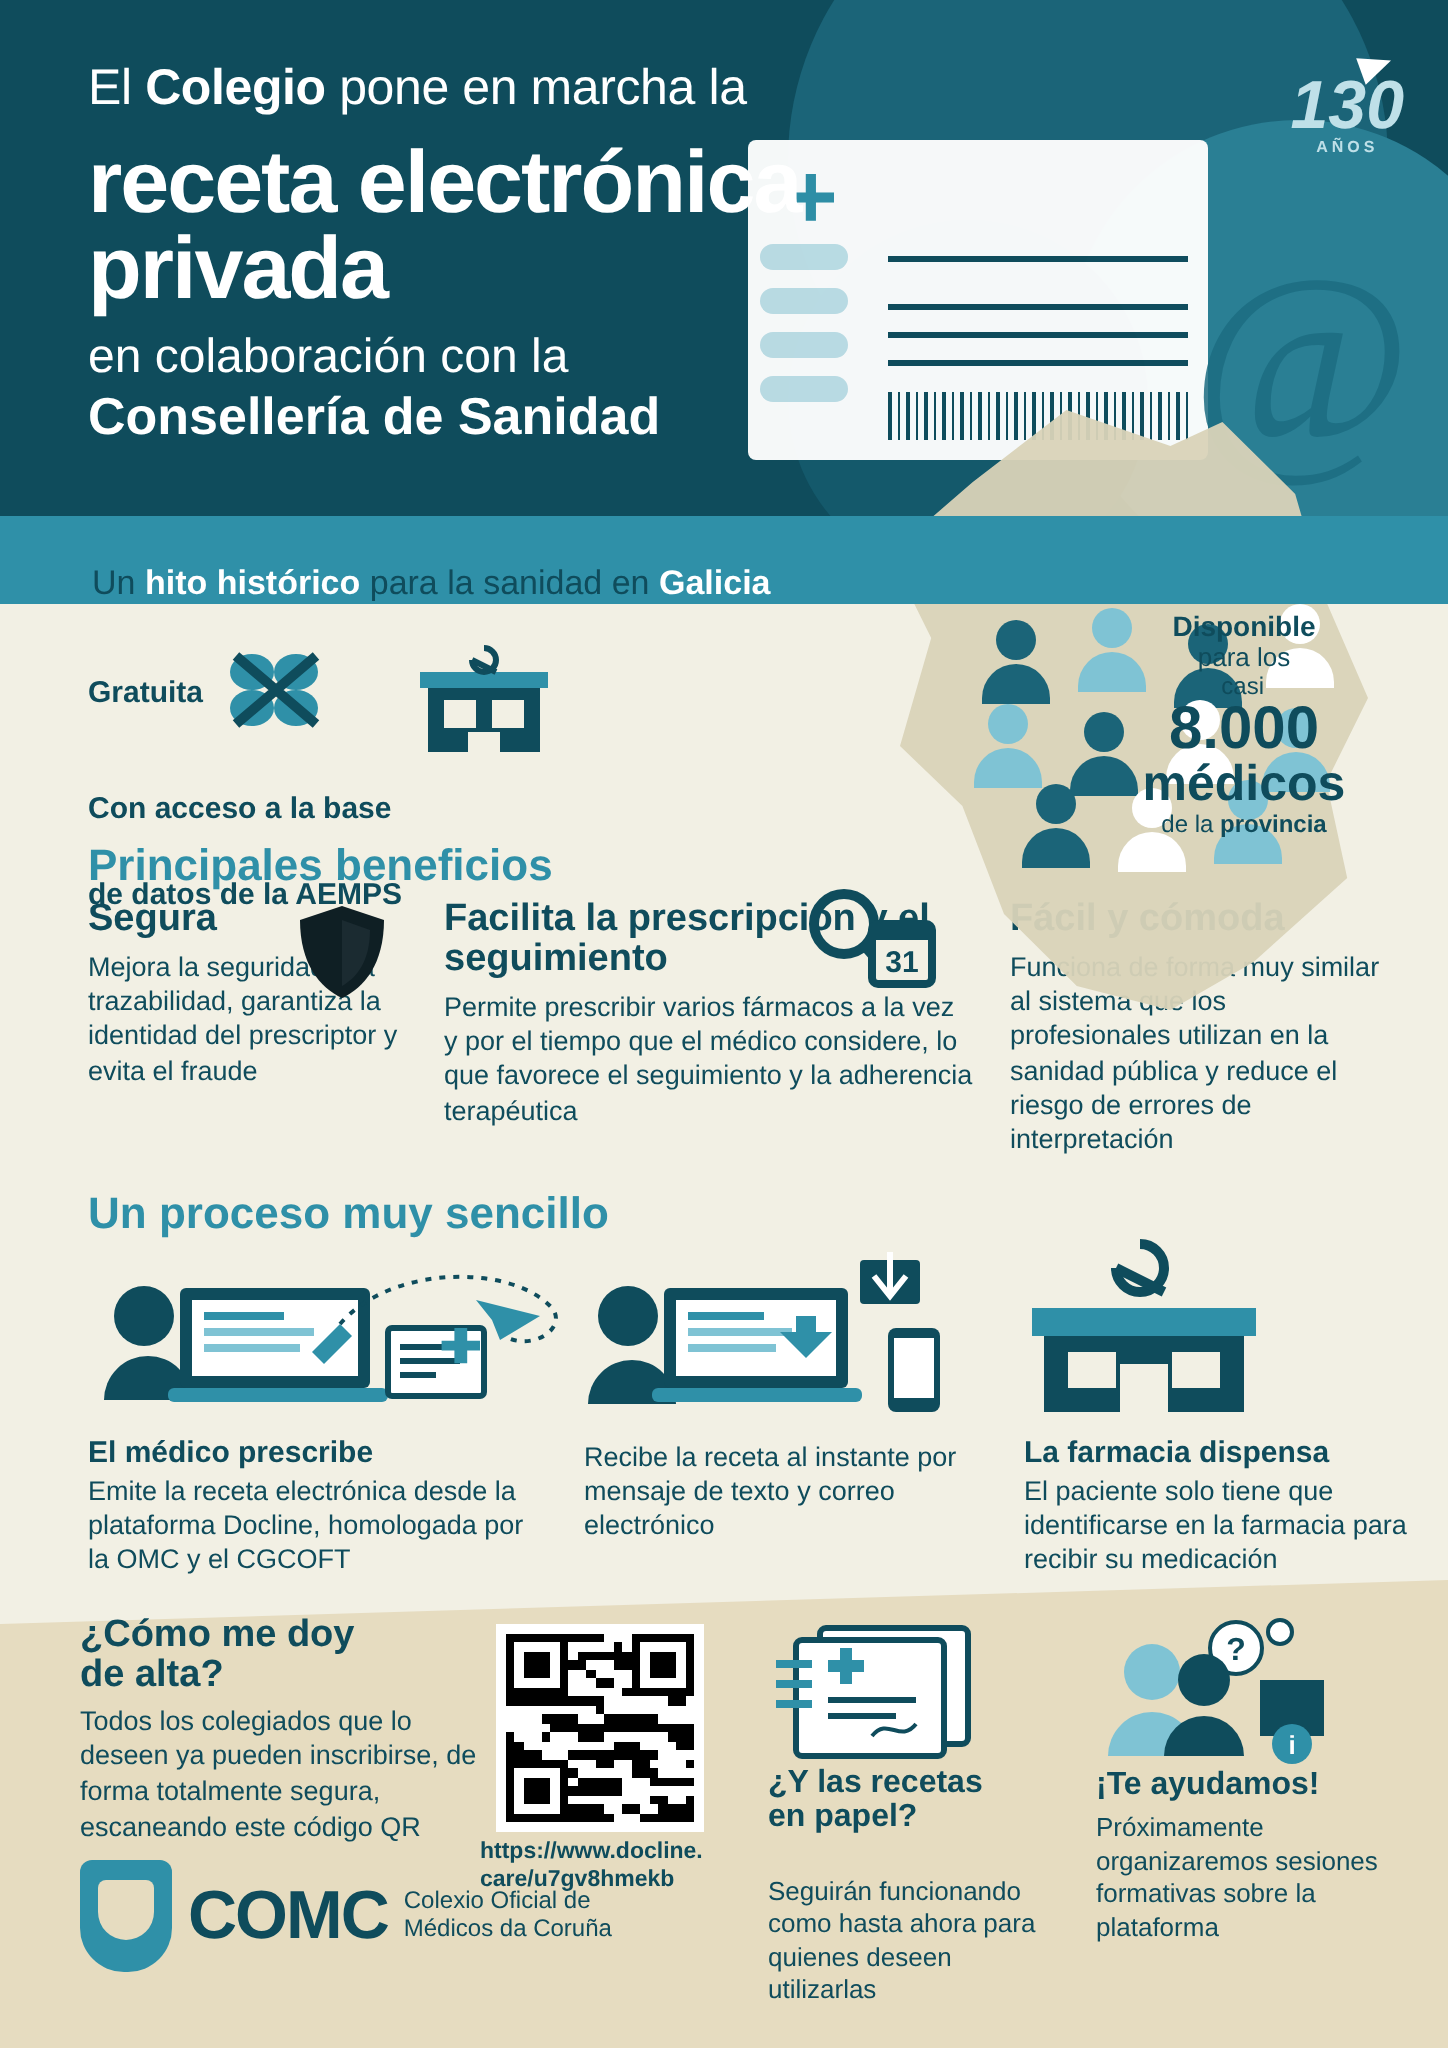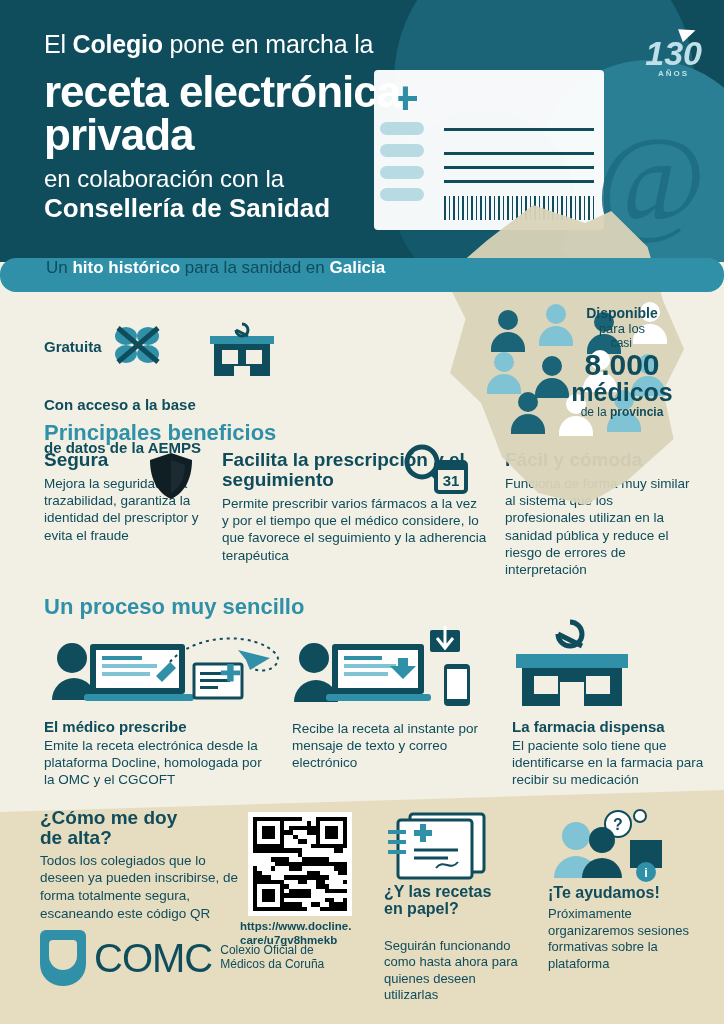--- a/index.html
+++ b/index.html
@@ -63,23 +63,23 @@
 
   .headline { position: absolute; left: 44px; top: 30px; width: 470px; color: #ffffff; z-index: 5; }
   .h-l1 { font-size: 25px; font-weight: 400; letter-spacing: -.2px; }
   .h-l1 b { font-weight: bold; }
   .h-big { font-size: 44px; font-weight: bold; color: #ffffff; line-height: .95; margin-top: 12px; letter-spacing: -1px; }
   .h-big2 { font-size: 44px; font-weight: bold; color: #ffffff; line-height: 1.0; letter-spacing: -1px; }
   .h-l4 { font-size: 24px; margin-top: 8px; font-weight: 400; }
   .h-l5 { font-size: 26px; font-weight: bold; }
 
   .ribbon {
-    position: absolute; top: 258px; left: 0; width: 724px; height: 34px;
+    position: absolute; top: 258px; left: 0; width: 724px; height: 44px;
     background: #2f90a8; z-index: 6;
-    display: flex; align-items: flex-start; border-radius: 16px;
+    display: flex; align-items: flex-end;
   }
   .ribbon .txt { color: #0f4c5c; font-size: 17px; margin-left: 46px; }
   .ribbon .txt b { color: #ffffff; }
 
   
   .map {
     position: absolute; right: 40px; top: 205px; width: 260px; height: 300px;
     background: #d9d3b8; z-index: 1;
     clip-path: polygon(42% 0%, 62% 6%, 72% 2%, 86% 14%, 92% 32%, 100% 48%, 92% 62%, 96% 78%, 78% 92%, 62% 100%, 44% 96%, 30% 84%, 22% 66%, 10% 56%, 16% 38%, 8% 24%, 24% 12%);
     opacity: .95;
@@ -138,21 +138,21 @@
   .papel h3 { font-size: 16px; font-weight: bold; line-height: 1.05; }
   .papel p { font-size: 13px; line-height: 1.28; margin-top: 20px; }
 
   .ayuda { position: absolute; left: 548px; top: 884px; width: 160px; color: #0f4c5c; z-index: 4; }
   .ayuda h3 { font-size: 16px; font-weight: bold; }
   .ayuda p { font-size: 13px; line-height: 1.28; margin-top: 4px; }
 
   .brand { position: absolute; left: 40px; top: 930px; z-index: 5; display: flex; align-items: center; }
   .brand .crest { width: 46px; height: 56px; background: #2f90a8; border-radius: 6px 6px 22px 22px; position: relative; margin-right: 8px;}
   .brand .crest:after { content:""; position:absolute; left:9px; top:10px; width:28px; height:30px; background:#e6dcc0; border-radius:4px 4px 14px 14px;}
-  .brand .comc { font-size: 40px; font-weight: normal; color: #0f4c5c; letter-spacing: -1px; line-height: 1; }
+  .brand .comc { font-size: 34px; font-weight: bold; color: #0f4c5c; letter-spacing: -1px; line-height: 1; }
   .brand .sub { font-size: 12px; color: #0f4c5c; line-height: 1.15; margin-left: 8px; max-width: 120px; }
 
   .icon-svg { display: block; }
 </style>
 </head>
 <body>
 
 <div class="page">
 
   <div class="header">

